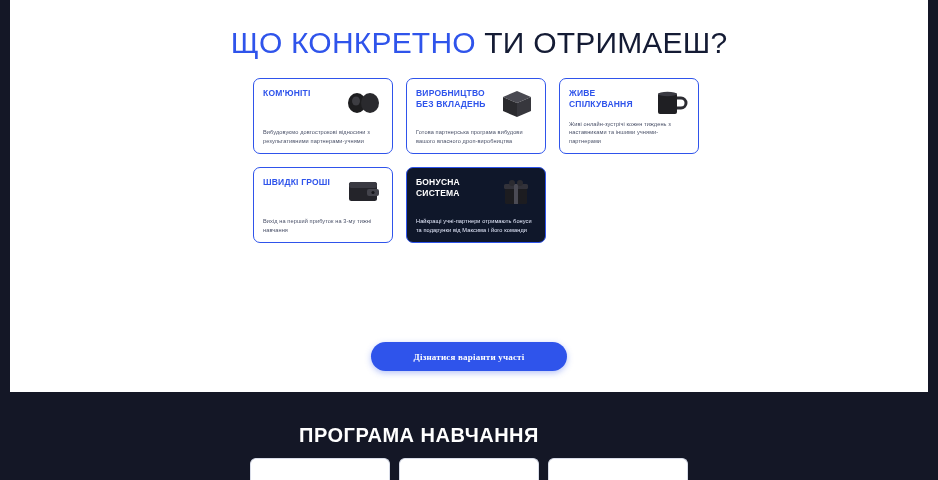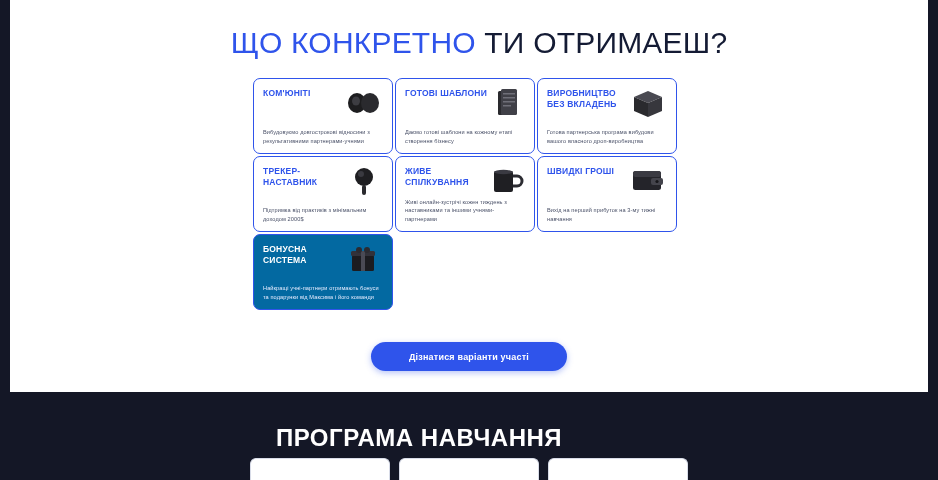--- a/index.html
+++ b/index.html
@@ -45,33 +45,33 @@
   .hero-title .accent { color: #2f54eb; }
 
   .grid {
     position: absolute;
     top: 78px;
     left: 253px;
     width: 432px;
     display: grid;
     grid-template-columns: repeat(3, 140px);
     grid-auto-rows: 76px;
-    gap: 2px;
+    gap: 13px;
   }
   .card {
     position: relative;
     border: 1.4px solid #2f54eb;
     border-radius: 7px;
     background: #ffffff;
     padding: 9px 9px 8px 9px;
     box-sizing: border-box;
     overflow: hidden;
   }
   .card.blue {
-    background: #0369a1;
+    background: #0f172a;
     border-color: #2f54eb;
   }
   .card-title {
     font-size: 8.5px;
     font-weight: 900;
     color: #2f54eb;
     text-transform: uppercase;
     line-height: 1.25;
     letter-spacing: 0.2px;
     max-width: 82px;
@@ -102,21 +102,21 @@
     position: absolute;
     top: 342px;
     left: 50%;
     transform: translateX(-50%);
     width: 196px;
     height: 29px;
     border-radius: 16px;
     background: #2f54eb;
     color: #ffffff;
     border: none;
-    font-family: Liberation Sans, sans-serif;
+    font-family: Liberation Serif, serif;
     font-size: 9px;
     font-weight: 700;
     letter-spacing: 0.2px;
     cursor: pointer;
     box-shadow: 0 2px 6px rgba(47,84,235,0.35);
   }
 
   .lower {
     position: absolute;
     left: 0;
@@ -125,21 +125,21 @@
     height: 88px;
     background: #141726;
   }
   .lower-title {
     position: absolute;
     top: 32px;
     left: 0;
     width: 838px;
     text-align: center;
     color: #ffffff;
-    font-size: 24px;
+    font-size: 20px;
     font-weight: 900;
     letter-spacing: 0.5px;
     text-transform: uppercase;
   }
   .lower-cards {
     position: absolute;
     top: 66px;
     left: 0;
     width: 938px;
     display: flex;
@@ -176,59 +176,34 @@
       <div class="card-art">
         <svg width="46" height="34" viewBox="0 0 46 34">
           <ellipse cx="17" cy="16" rx="9" ry="10" fill="#1d1d1f"></ellipse>
           <ellipse cx="30" cy="16" rx="9" ry="10" fill="#2a2a2e"></ellipse>
           <ellipse cx="16" cy="14" rx="4" ry="4.5" fill="#3d3d42"></ellipse>
         </svg>
       </div>
       <div class="card-desc">Вибудовуємо довгострокові відносини з результативними партнерами-учнями</div>
     </div>
 
-    <div class="card">
-      <div class="card-title">ГОТОВІ ШАБЛОНИ</div>
-      <div class="card-art">
-        <svg width="46" height="34" viewBox="0 0 46 34">
-          <rect x="16" y="4" width="16" height="24" rx="1.5" fill="#2a2a2e"></rect>
-          <rect x="19" y="2" width="16" height="26" rx="1.5" fill="#404047"></rect>
-          <rect x="21" y="6" width="12" height="1.5" fill="#6f6f78"></rect>
-          <rect x="21" y="10" width="12" height="1.5" fill="#6f6f78"></rect>
-          <rect x="21" y="14" width="12" height="1.5" fill="#6f6f78"></rect>
-          <rect x="21" y="18" width="8" height="1.5" fill="#6f6f78"></rect>
-        </svg>
-      </div>
-      <div class="card-desc">Даємо готові шаблони на кожному етапі створення бізнесу</div>
-    </div>
 
     <div class="card">
       <div class="card-title">ВИРОБНИЦТВО БЕЗ ВКЛАДЕНЬ</div>
       <div class="card-art">
         <svg width="46" height="34" viewBox="0 0 46 34">
           <polygon points="24,4 38,10 24,16 10,10" fill="#4a4a52"></polygon>
           <polygon points="10,10 24,16 24,30 10,24" fill="#2a2a2e"></polygon>
           <polygon points="38,10 24,16 24,30 38,24" fill="#37373d"></polygon>
         </svg>
       </div>
       <div class="card-desc">Готова партнерська програма вибудови вашого власного дроп-виробництва</div>
     </div>
 
 
-    <div class="card">
-      <div class="card-title">ТРЕКЕР-НАСТАВНИК</div>
-      <div class="card-art">
-        <svg width="46" height="34" viewBox="0 0 46 34">
-          <circle cx="24" cy="12" r="9" fill="#1f1f22"></circle>
-          <circle cx="21" cy="9" r="3" fill="#3a3a40"></circle>
-          <rect x="22" y="20" width="4" height="10" rx="2" fill="#2a2a2e"></rect>
-        </svg>
-      </div>
-      <div class="card-desc">Підтримка від практиків з мінімальним доходом 2000$</div>
-    </div>
 
     <div class="card">
       <div class="card-title">ЖИВЕ СПІЛКУВАННЯ</div>
       <div class="card-art">
         <svg width="46" height="34" viewBox="0 0 46 34">
           <rect x="12" y="6" width="19" height="21" rx="2" fill="#1f1f23"></rect>
           <path d="M31 11 h4 a5 5 0 0 1 0 10 h-4" fill="none" stroke="#2c2c32" stroke-width="3"></path>
           <ellipse cx="21.5" cy="7" rx="9.5" ry="2.2" fill="#3a3a42"></ellipse>
         </svg>
       </div>

